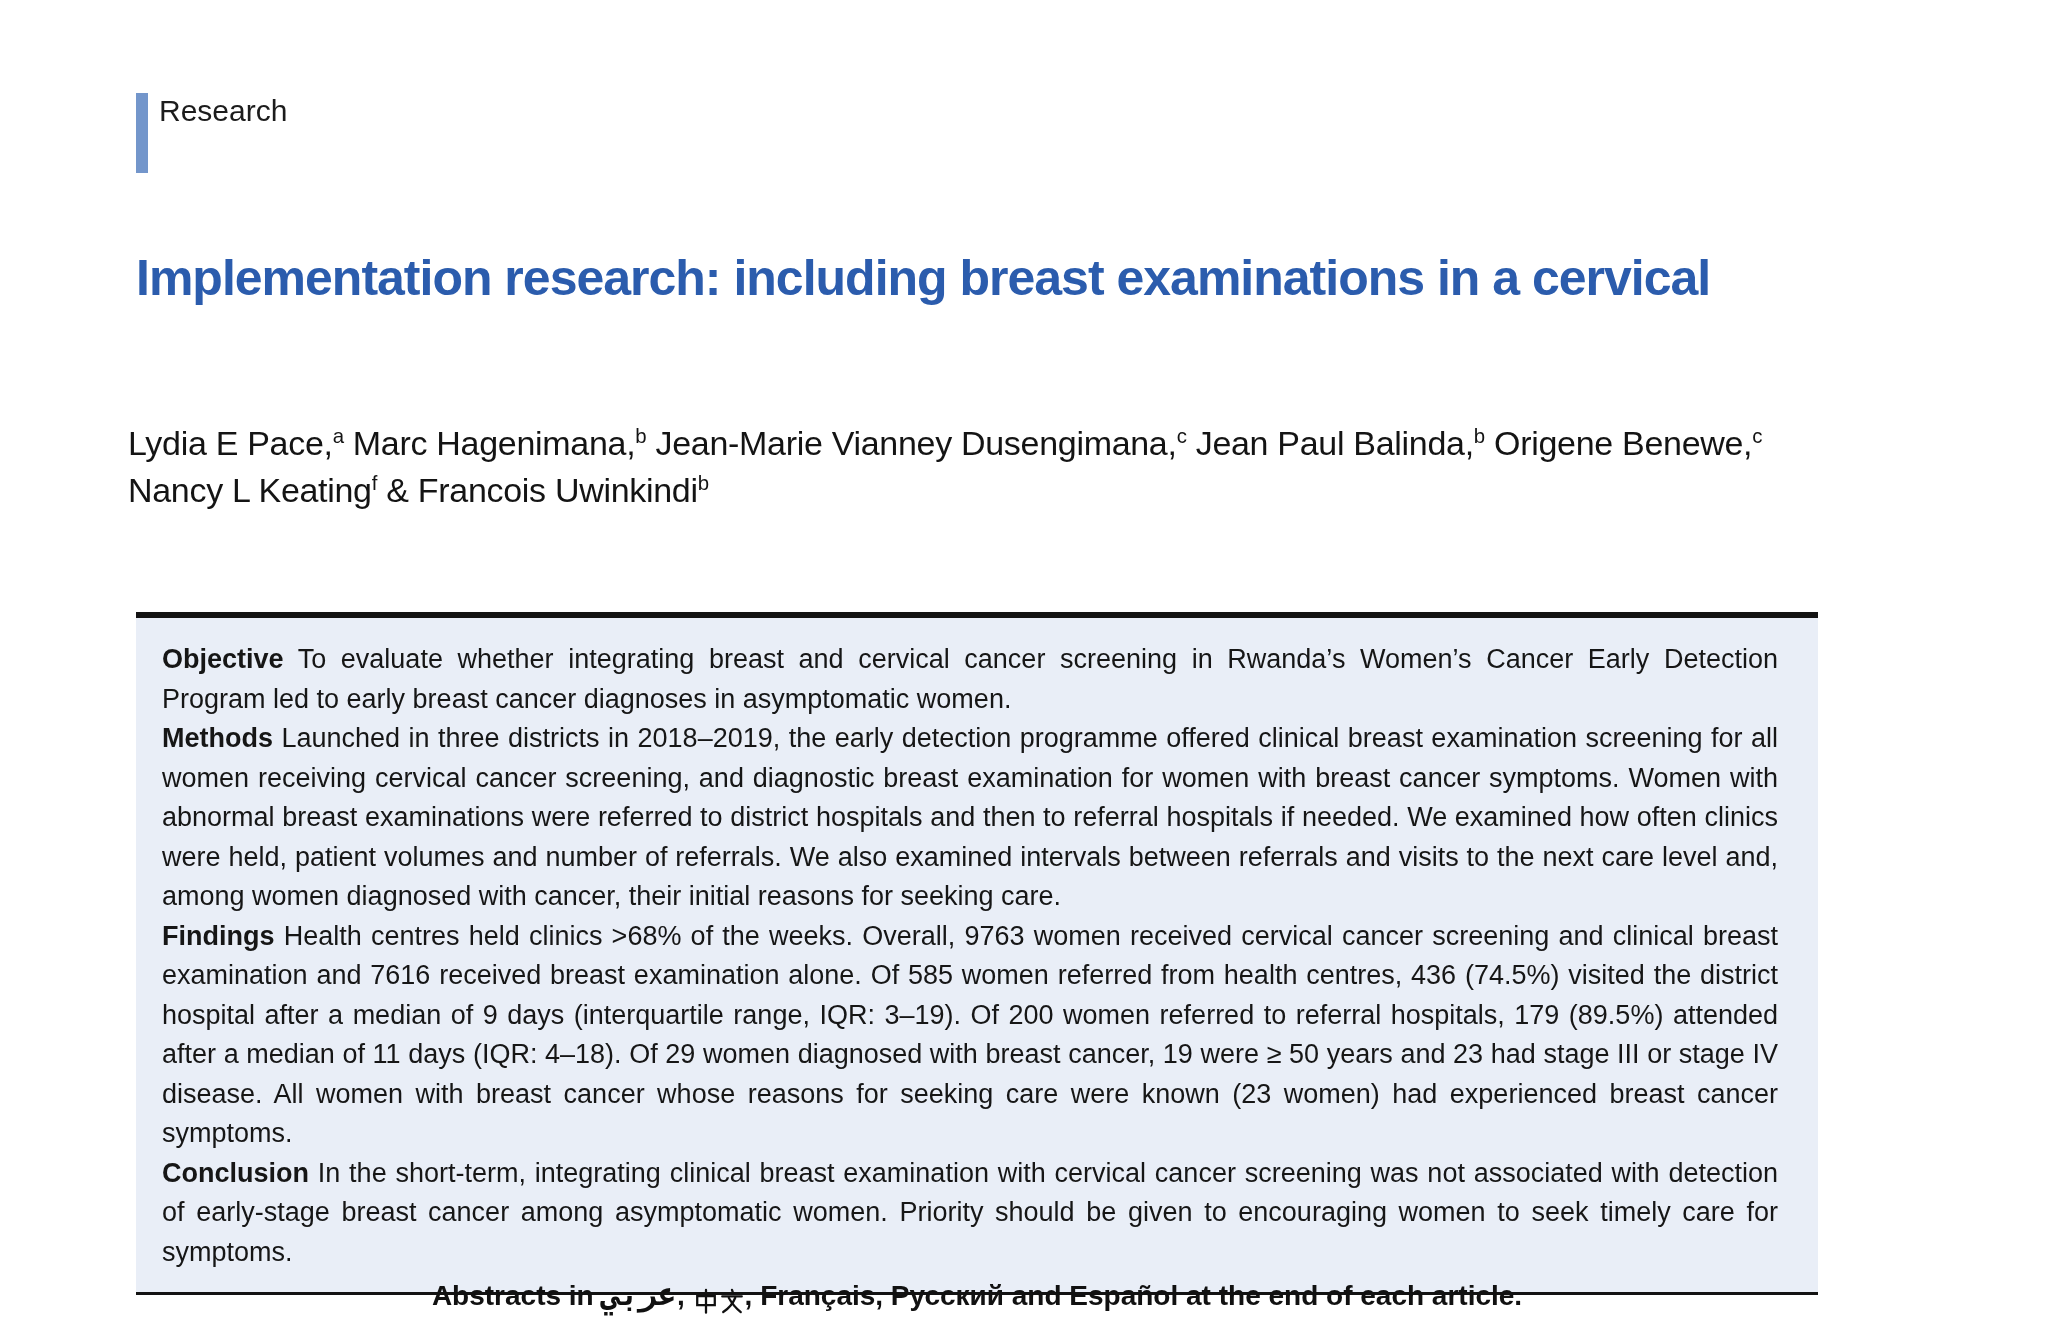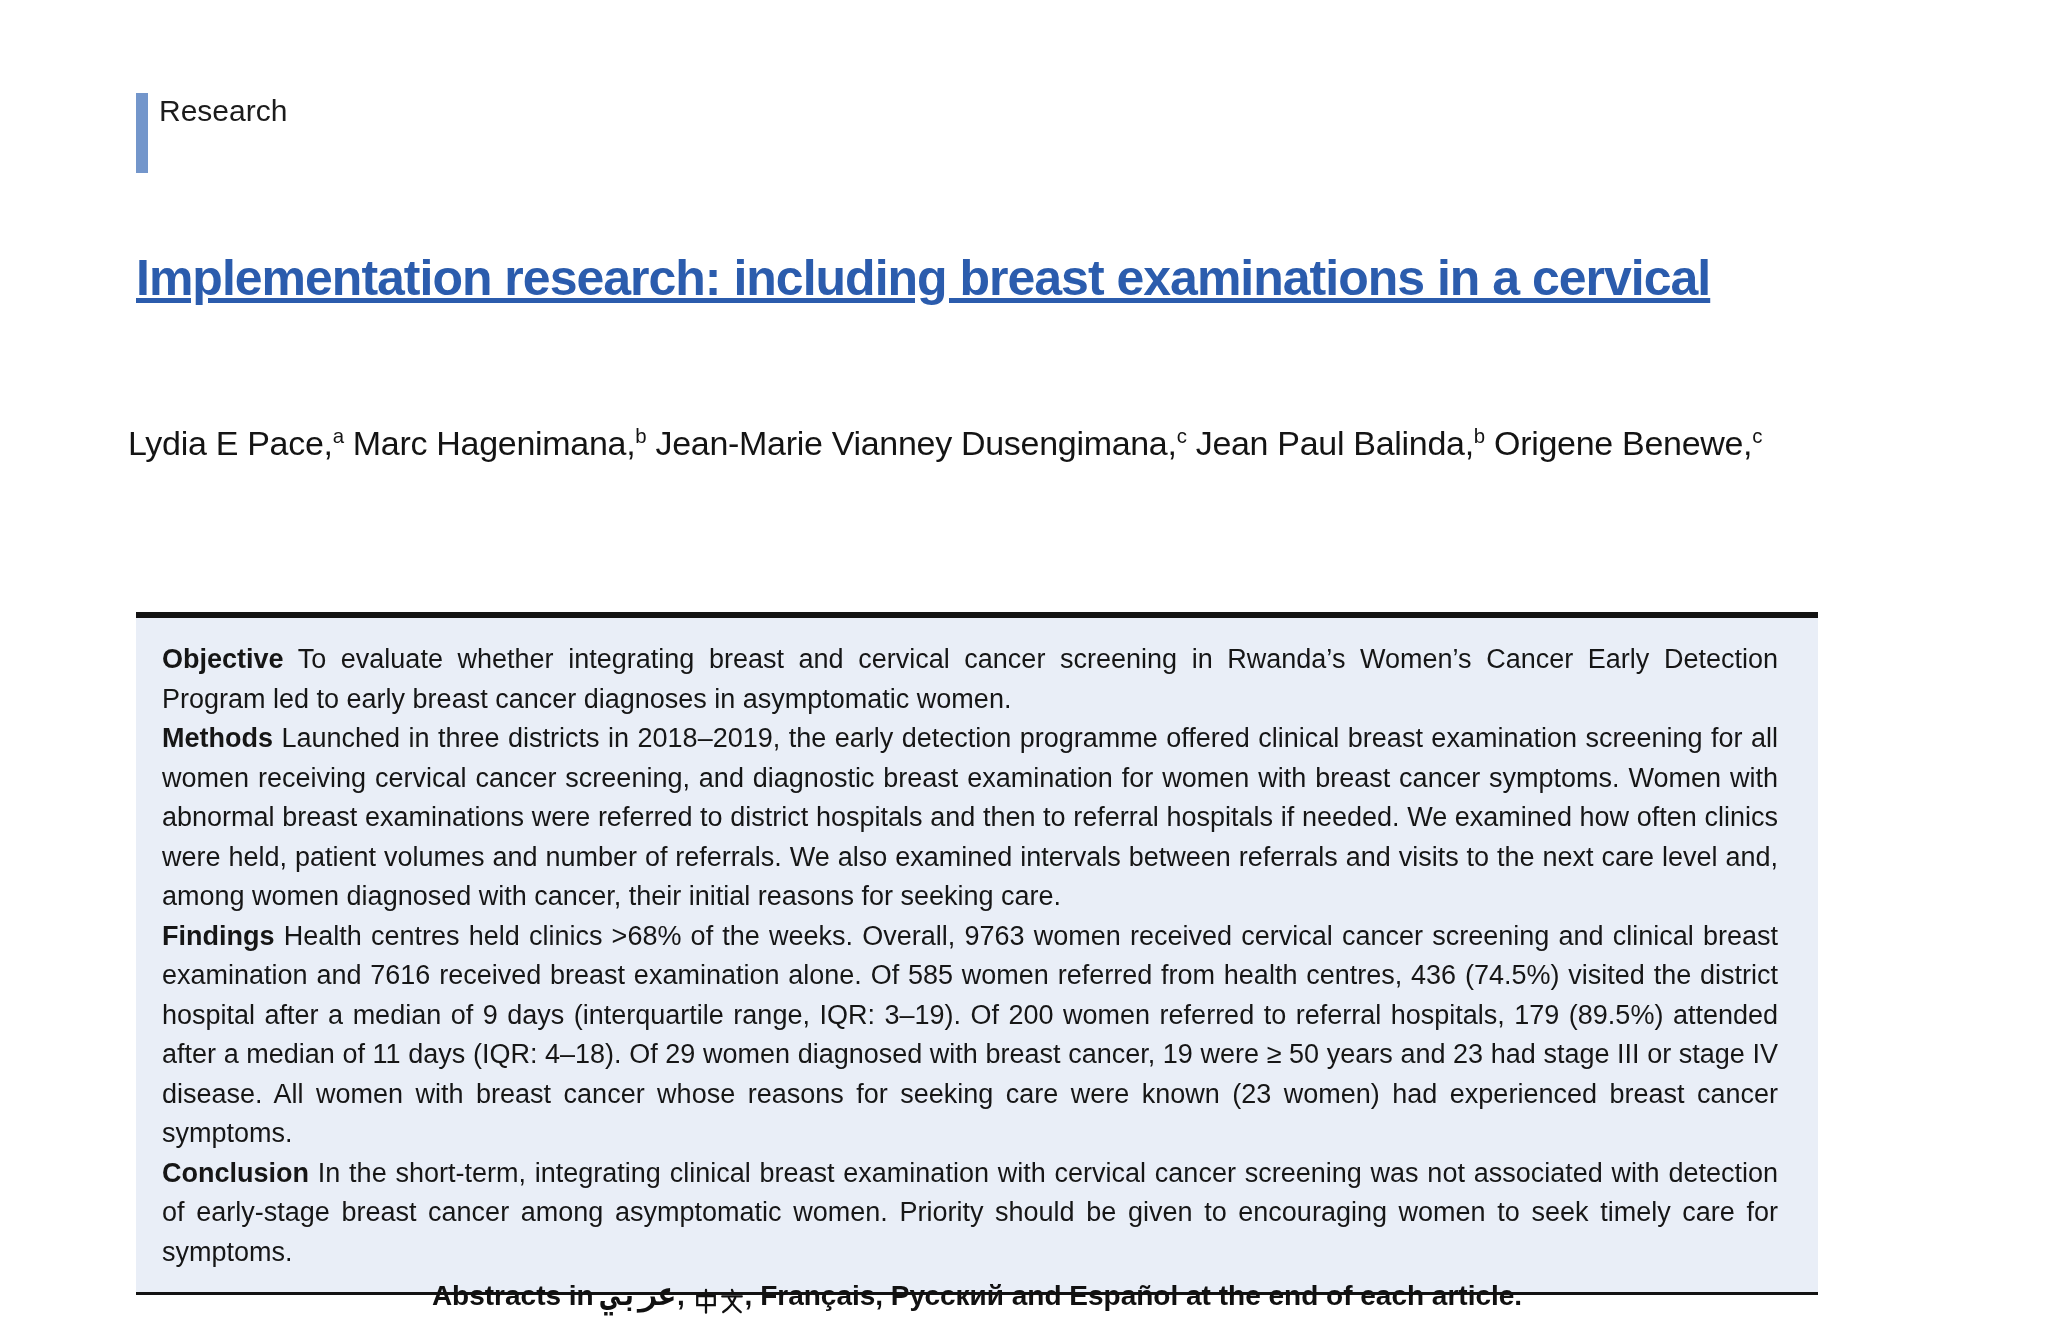--- a/index.html
+++ b/index.html
@@ -26,21 +26,20 @@
   }
   .kicker-bar{width:12px;height:80px;background:var(--bar-blue);}
   .kicker-label{margin-left:11px;font-size:30px;line-height:36px;color:#1c1c1c;}
   
   .title{
     position:absolute;left:136px;top:233px;
     color:var(--accent-blue);
     font-weight:bold;
     font-size:50px;
     letter-spacing:-1px;
-    text-decoration:underline;
   }
   .title-line{white-space:nowrap;line-height:90px;}
   
   .authors{
     position:absolute;left:128px;top:420px;
     font-size:34px;letter-spacing:-0.3px;color:#141414;
   }
   .author-line{white-space:nowrap;line-height:47px;}
   .author-line sup{font-size:0.6em;line-height:0;}
   
@@ -77,20 +76,21 @@
     <div class="kicker-bar"></div>
     <div class="kicker-label">Research</div>
   </div>
 
   <div class="title">
     <div class="title-line">Implementation research: including breast examinations in a cervical</div>
   </div>
 
   <div class="authors" id="authors">
       <div class="author-line"><span>Lydia E Pace,</span><sup>a</sup><span> Marc Hagenimana,</span><sup>b</sup><span> Jean-Marie Vianney Dusengimana,</span><sup>c</sup><span> Jean Paul Balinda,</span><sup>b</sup><span> Origene Benewe,</span><sup>c</sup></div>
+      <div class="author-line"><span>Nancy L Keating</span><sup>f</sup><span> &amp; Francois Uwinkindi</span><sup>b</sup></div>
     </div>
 
   <div class="abstract-box" id="abstract-box">
       <p><b>Objective</b> To evaluate whether integrating breast and cervical cancer screening in Rwanda’s Women’s Cancer Early Detection Program led to early breast cancer diagnoses in asymptomatic women.</p>
       <p><b>Methods</b> Launched in three districts in 2018–2019, the early detection programme offered clinical breast examination screening for all women receiving cervical cancer screening, and diagnostic breast examination for women with breast cancer symptoms. Women with abnormal breast examinations were referred to district hospitals and then to referral hospitals if needed. We examined how often clinics were held, patient volumes and number of referrals. We also examined intervals between referrals and visits to the next care level and, among women diagnosed with cancer, their initial reasons for seeking care.</p>
       <p><b>Findings</b> Health centres held clinics &gt;68% of the weeks. Overall, 9763 women received cervical cancer screening and clinical breast examination and 7616 received breast examination alone. Of 585 women referred from health centres, 436 (74.5%) visited the district hospital after a median of 9 days (interquartile range, IQR: 3–19). Of 200 women referred to referral hospitals, 179 (89.5%) attended after a median of 11 days (IQR: 4–18). Of 29 women diagnosed with breast cancer, 19 were ≥ 50 years and 23 had stage III or stage IV disease. All women with breast cancer whose reasons for seeking care were known (23 women) had experienced breast cancer symptoms.</p>
       <p><b>Conclusion</b> In the short-term, integrating clinical breast examination with cervical cancer screening was not associated with detection of early-stage breast cancer among asymptomatic women. Priority should be given to encouraging women to seek timely care for symptoms.</p>
     </div>
 
   <div class="footer-line" id="footer-line"><span>Abstracts in </span><span class="arabic">عربي</span><span>, </span><span class="cjk-svg" aria-label="中文"><svg viewBox="0 0 80 80" width="26" height="26">

